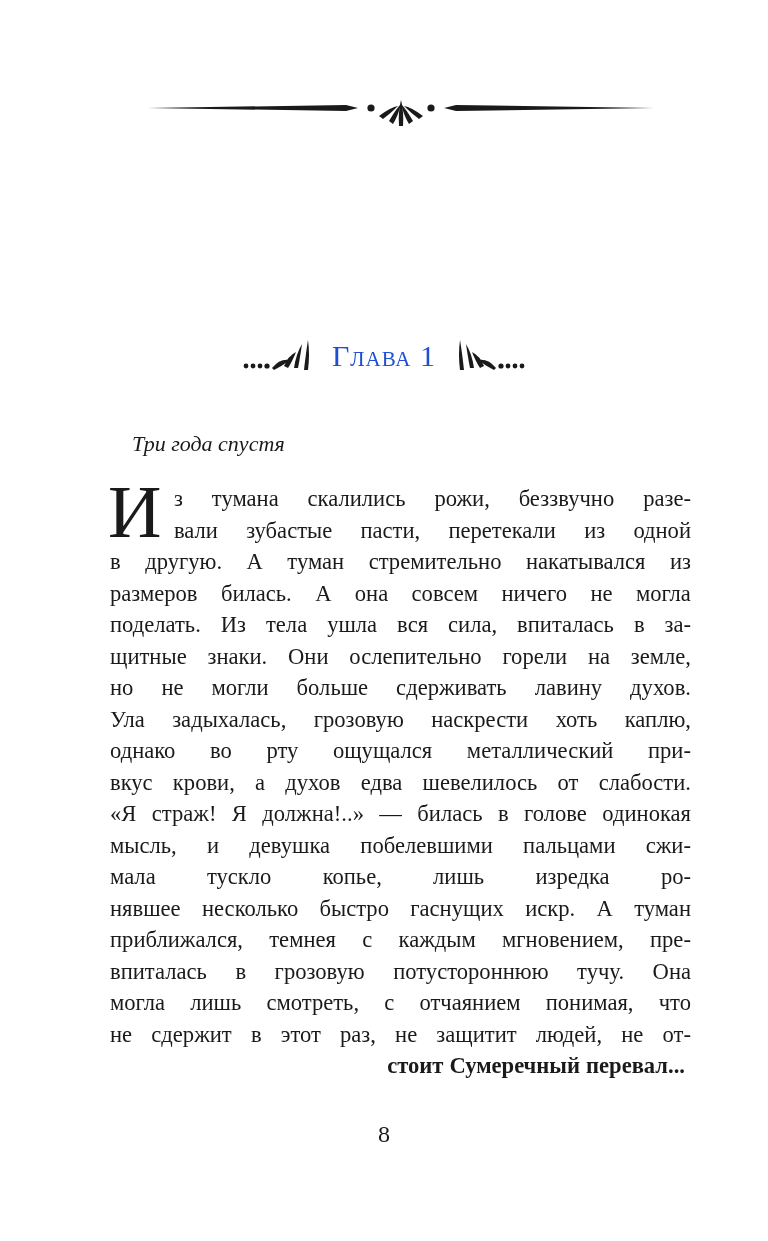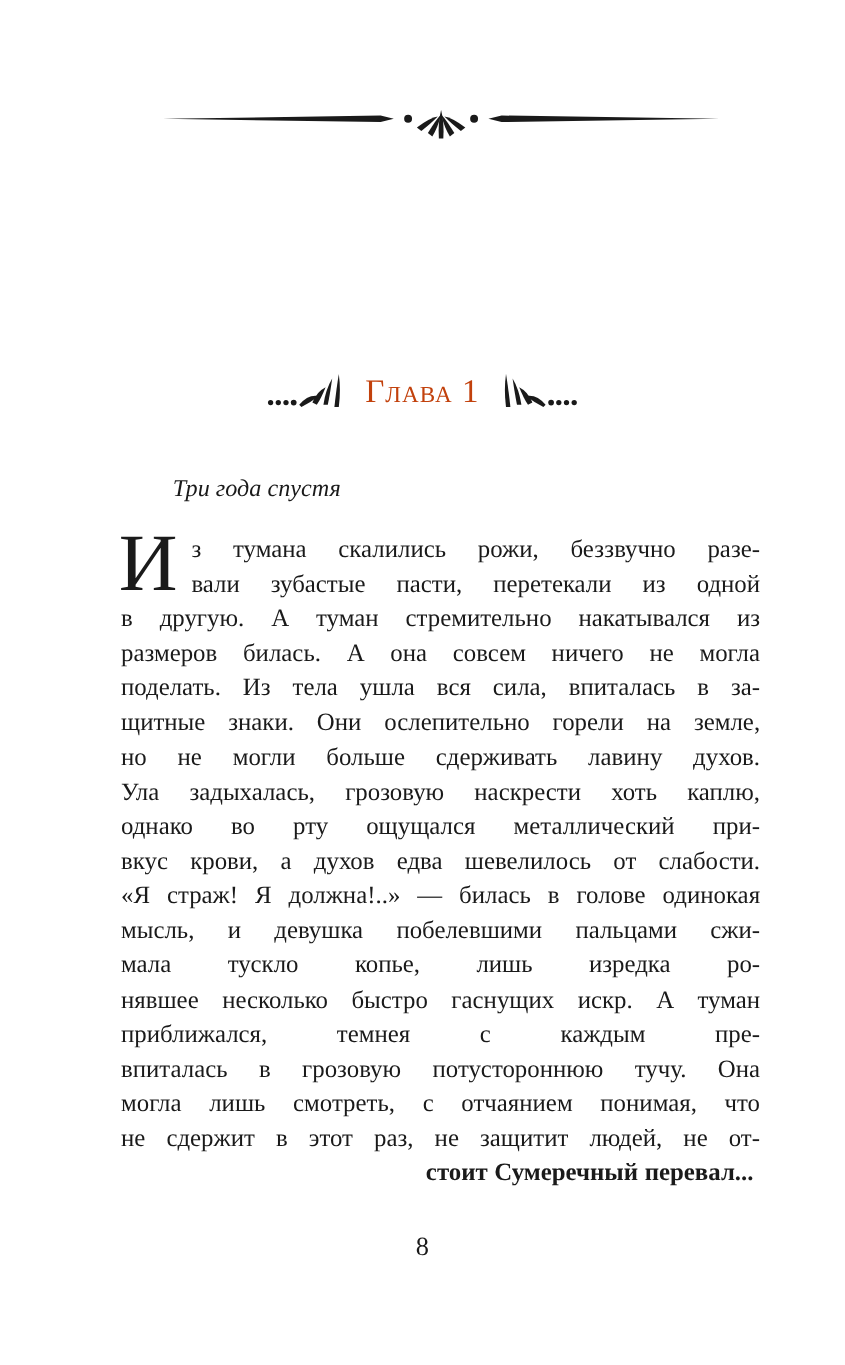--- a/index.html
+++ b/index.html
@@ -10,24 +10,24 @@
       color: #1a1a1a;
     }
     .top-ornament { position: absolute; left: 146px; top: 94px; width: 510px; height: 34px; }
     .chapter-heading {
       position: absolute; left: 0; top: 334px; width: 768px; height: 44px;
       display: flex; align-items: center; justify-content: center;
     }
     .chapter-flourish { width: 68px; height: 36px; }
     .chapter-title {
       font-size: 30px; letter-spacing: 1px; margin: 0 22px; line-height: 44px;
-      font-variant: small-caps; color: #c2410c;
+      font-variant: small-caps; color: #1d4ed8;
     }
     .epigraph {
-      position: absolute; left: 157px; top: 428px;
+      position: absolute; left: 132px; top: 428px;
       font-style: italic; font-size: 22px; line-height: 32px;
     }
     .body-text {
       position: absolute; left: 110px; top: 483px; width: 581px;
     }
     .line {
       font-size: 22.6px; line-height: 31.5px; height: 31.5px;
       text-align: justify; text-align-last: justify; white-space: nowrap;
       display: flex; justify-content: space-between;
     }
@@ -211,20 +211,21 @@
       <span class="w">гаснущих</span>
       <span class="w">искр.</span>
       <span class="w">А</span>
       <span class="w">туман</span>
     </div>
   <div class="line">
       <span class="w">приближался,</span>
       <span class="w">темнея</span>
       <span class="w">с</span>
       <span class="w">каждым</span>
+      <span class="w">мгновением,</span>
       <span class="w">пре-</span>
     </div>
   <div class="line">
       <span class="w">впиталась</span>
       <span class="w">в</span>
       <span class="w">грозовую</span>
       <span class="w">потустороннюю</span>
       <span class="w">тучу.</span>
       <span class="w">Она</span>
     </div>

